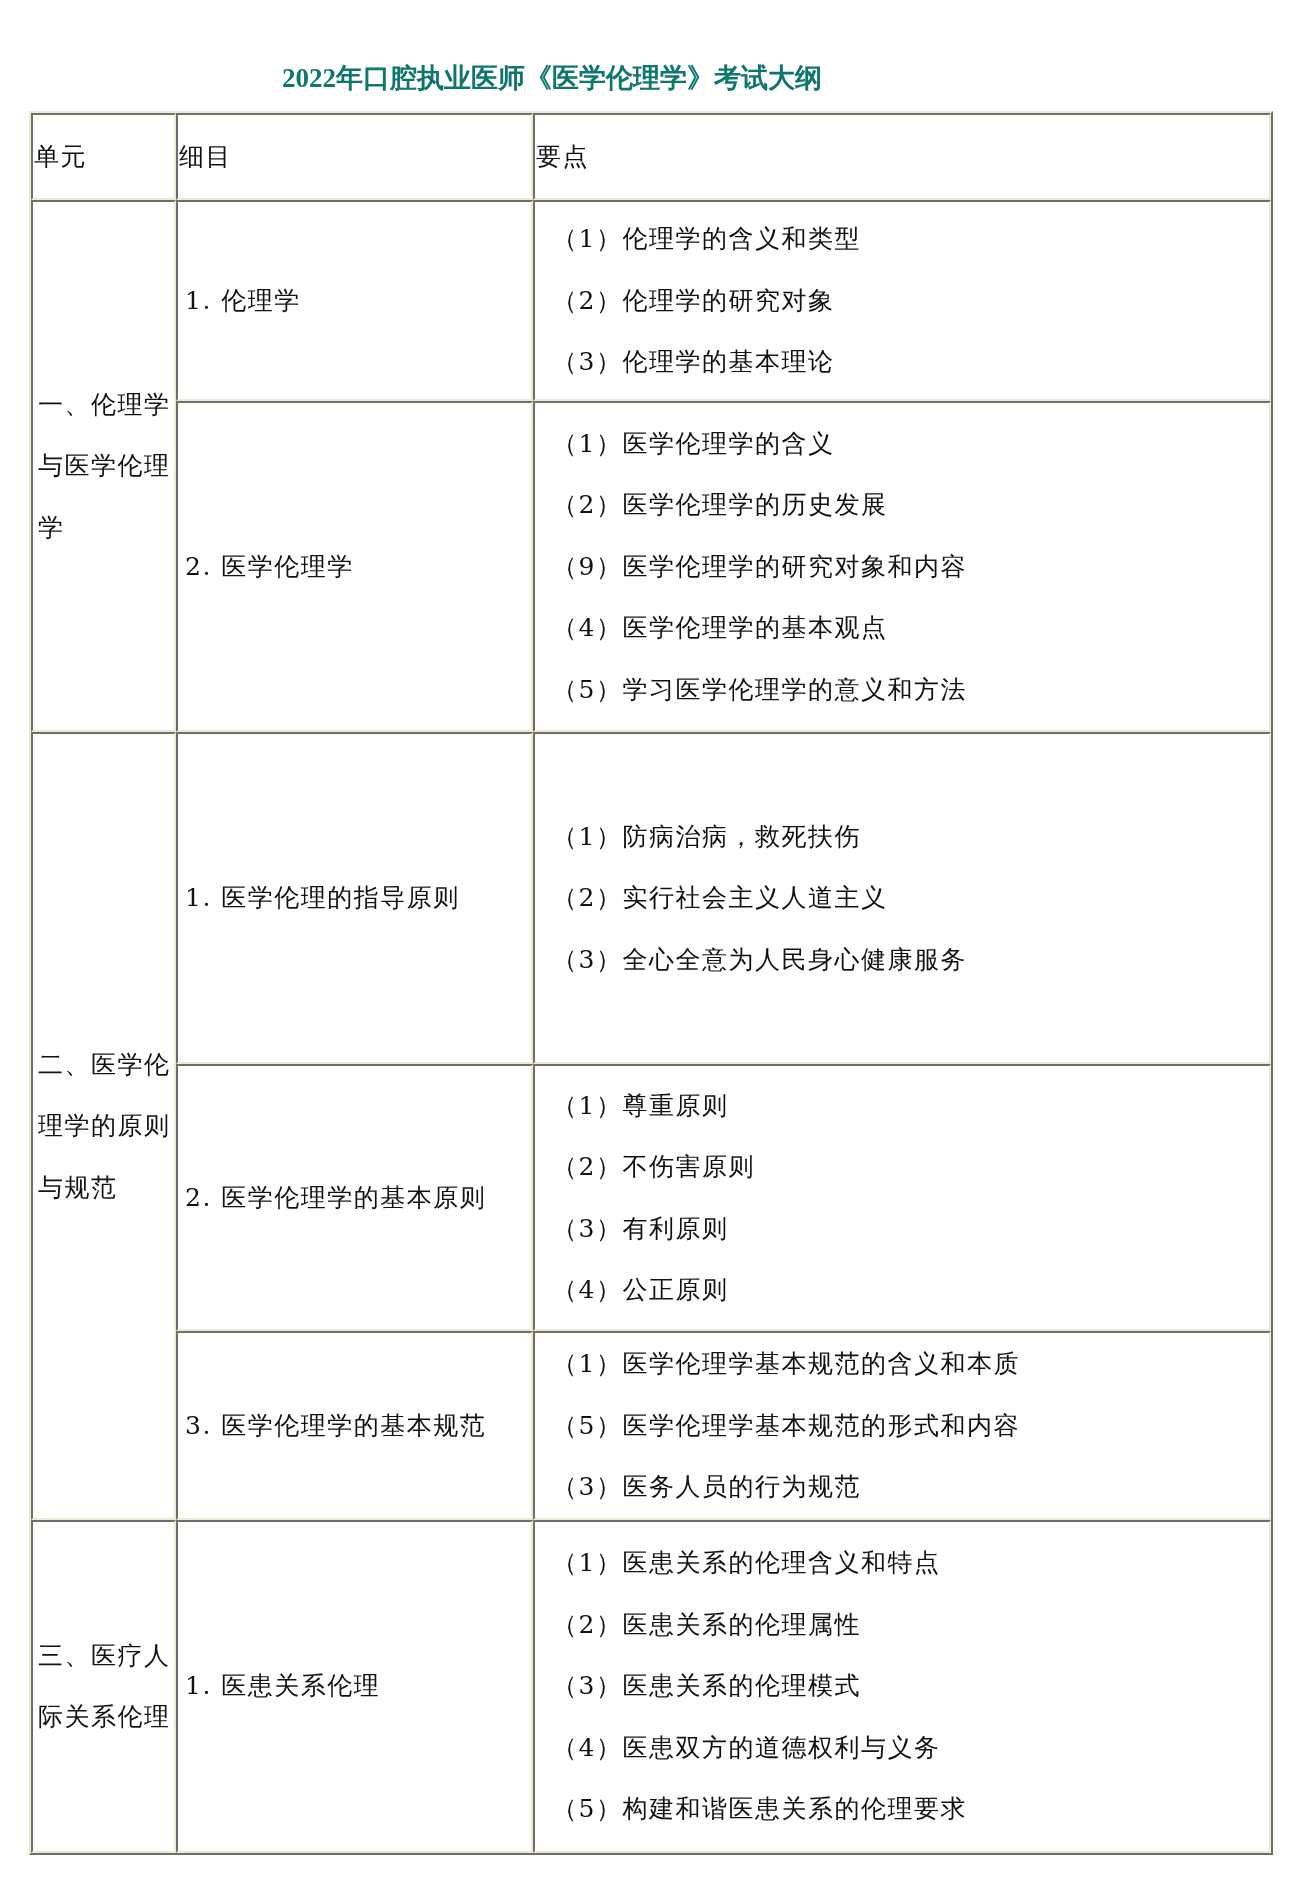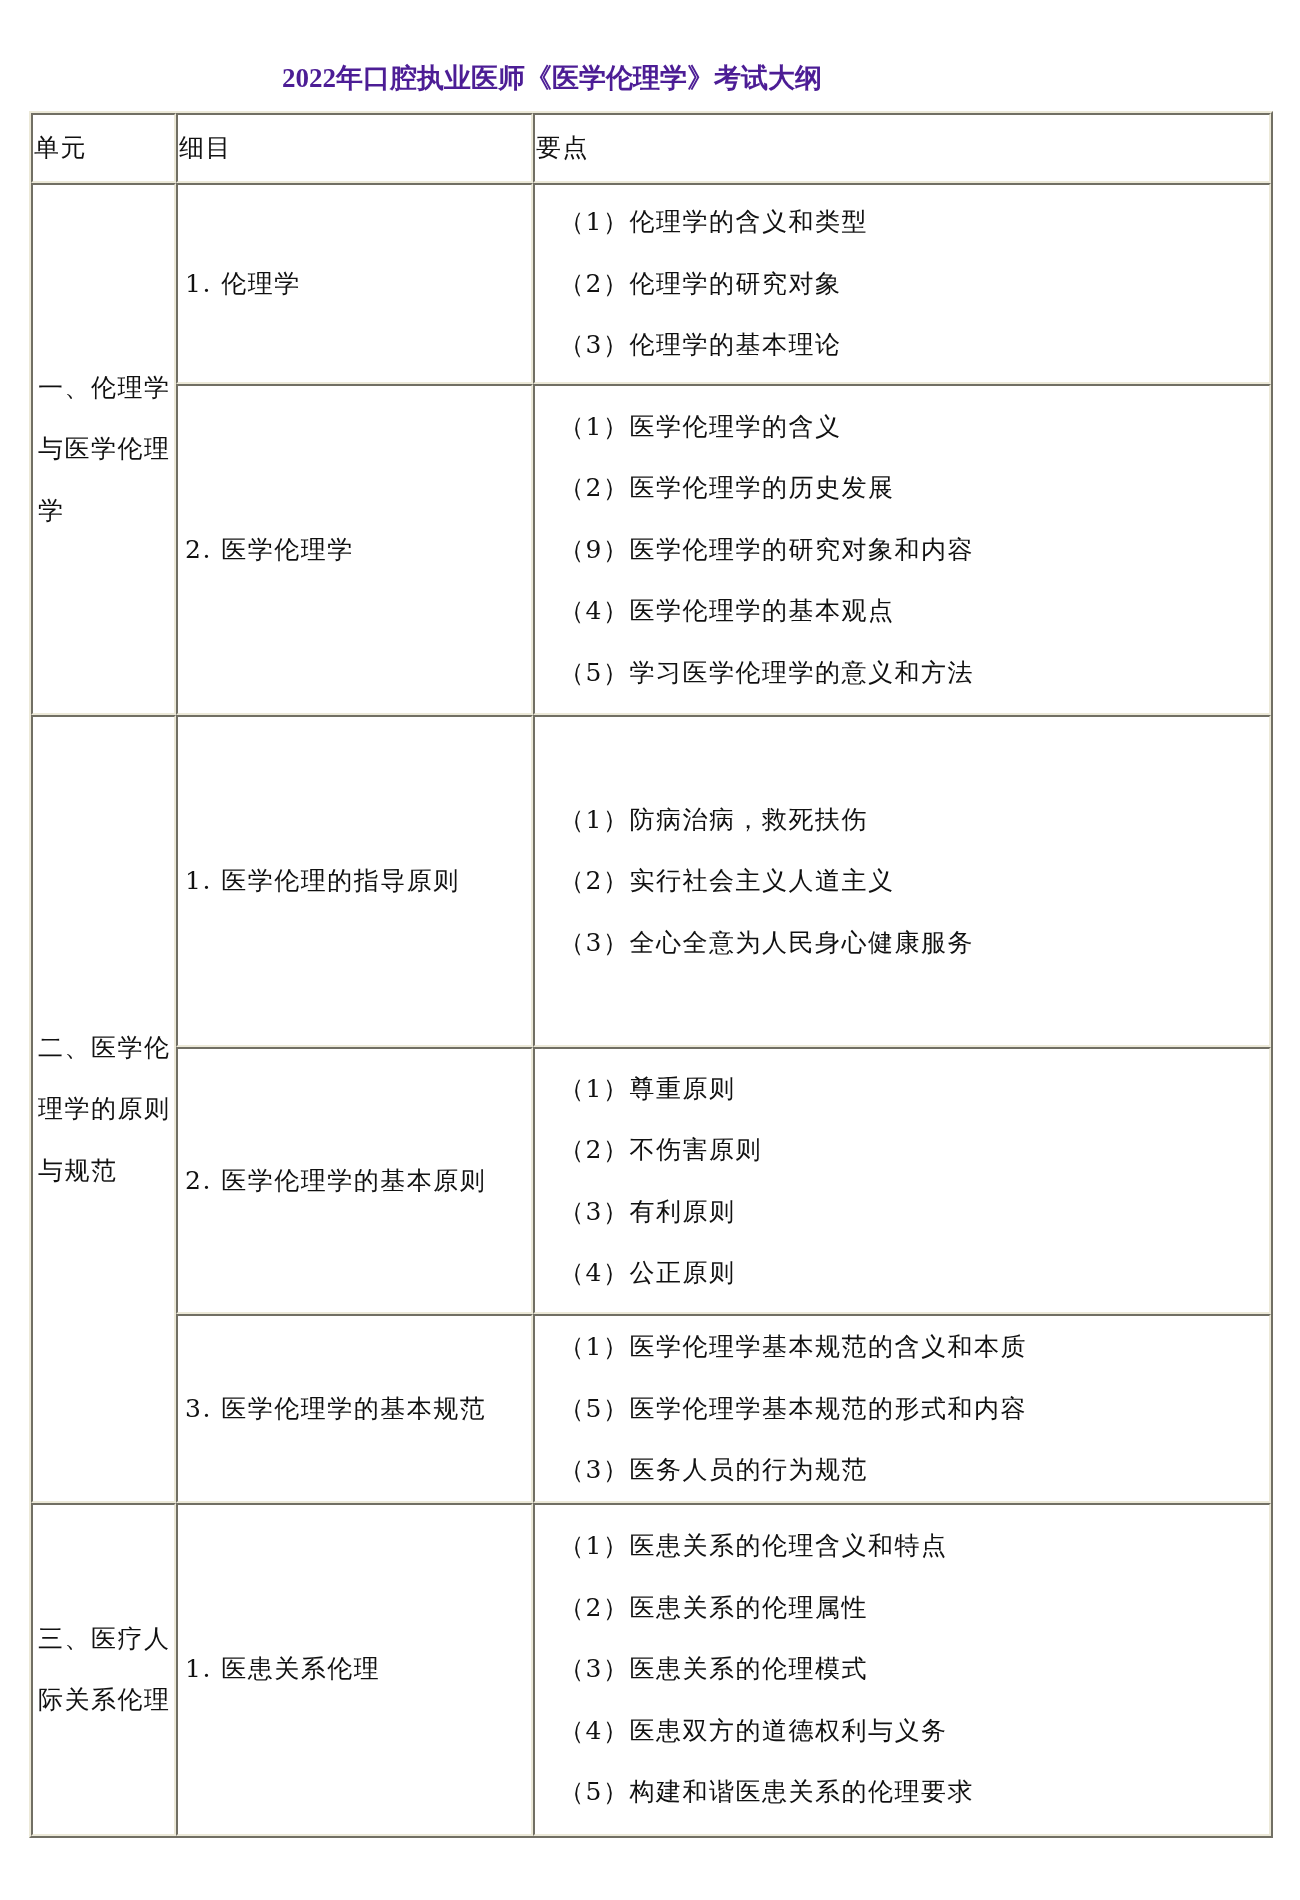--- a/index.html
+++ b/index.html
@@ -19,21 +19,21 @@
     position: absolute;
     left: 0;
     top: 58px;
     width: 1104px;
     text-align: center;
     font-family: "Liberation Serif", "DejaVu Serif", serif;
     font-weight: bold;
     font-size: 27px;
     line-height: 40px;
     letter-spacing: 0px;
-    color: #4c1d95;
+    color: #0f766e;
   }
   table.outline {
     position: absolute;
     left: 29px;
     top: 111px;
     width: 1240px;
     border-collapse: separate;
     border-spacing: 0;
     border-style: solid;
     border-width: 2px;
@@ -64,32 +64,32 @@
     display: block;
     padding-left: 5px;
   }
   td.detail-cell .txt {
     display: block;
     padding-left: 7px;
     white-space: nowrap;
   }
   td.points-cell .point {
     display: block;
-    padding-left: 24px;
+    padding-left: 17px;
     white-space: nowrap;
   }
   td.header-cell {
     line-height: 60px;
   }
   td.header-cell .txt {
     display: block;
     padding-left: 1px;
   }
 
-  tr.r-header { height: 70px; }
+  tr.r-header { height: 87px; }
   tr.r-1-1 { height: 201px; }
   tr.r-1-2 { height: 331px; }
   tr.r-2-1 { height: 332px; }
   tr.r-2-2 { height: 267px; }
   tr.r-2-3 { height: 188px; }
   tr.r-3-1 { height: 333px; }
 </style>
 </head>
 <body>
 

